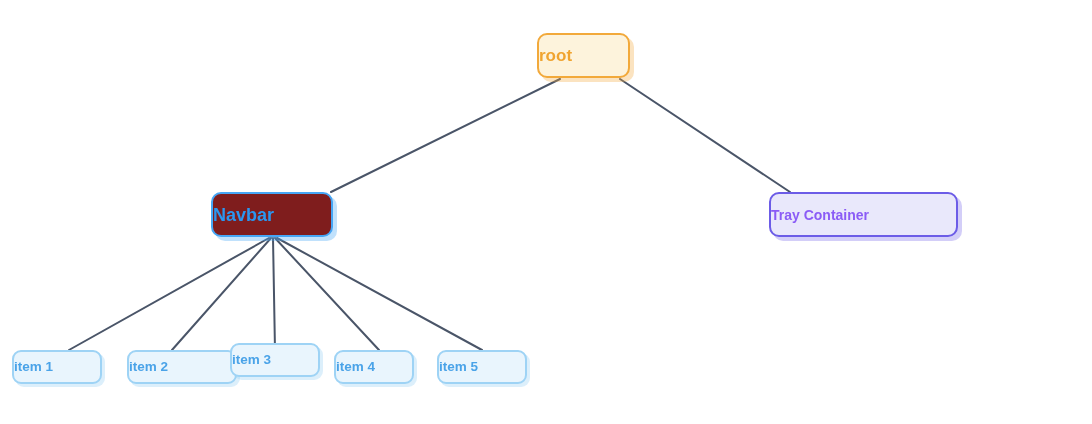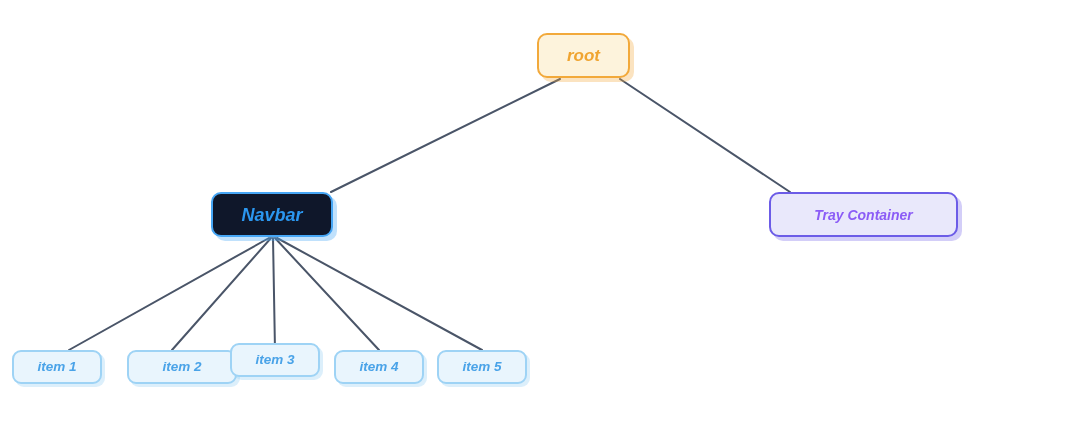--- a/index.html
+++ b/index.html
@@ -30,43 +30,41 @@
     z-index: 1;
     pointer-events: none;
   }
 
   
   .node {
     position: absolute;
     z-index: 2;
     display: flex;
     align-items: center;
-    justify-content: center;
     border-radius: 10px;
     border-style: solid;
     white-space: nowrap;
     text-align: center;
     line-height: 1;
-    font-style: italic;
   }
 
   
   .node--root {
     background: #fdf3dc;
     border-color: #f2a93b;
     border-width: 2px;
     color: #f0a430;
     font-size: 17px;
     font-weight: bold;
     box-shadow: 4px 4px 0 0 rgba(242, 169, 59, 0.32);
   }
 
   
   .node--navbar {
-    background: #0f172a;
+    background: #7f1d1d;
     border-color: #46a6f5;
     border-width: 2px;
     color: #2b97f0;
     font-size: 18px;
     font-weight: bold;
     box-shadow: 4px 4px 0 0 rgba(70, 166, 245, 0.34);
   }
 
   
   .node--tray {
@@ -123,21 +121,21 @@
   </div>
 
   <div class="node node--item" style="left: 127px; top: 350px; width: 110px; height: 34px;">
     <span>item 2</span>
   </div>
 
   <div class="node node--item" style="left: 230px; top: 343px; width: 90px; height: 34px;">
     <span>item 3</span>
   </div>
 
-  <div class="node node--item" style="left: 334px; top: 350px; width: 90px; height: 34px;">
+  <div class="node node--item" style="left: 334px; top: 350px; width: 80px; height: 34px;">
     <span>item 4</span>
   </div>
 
   <div class="node node--item" style="left: 437px; top: 350px; width: 90px; height: 34px;">
     <span>item 5</span>
   </div>
 
 </div>
 
 </body></html>

